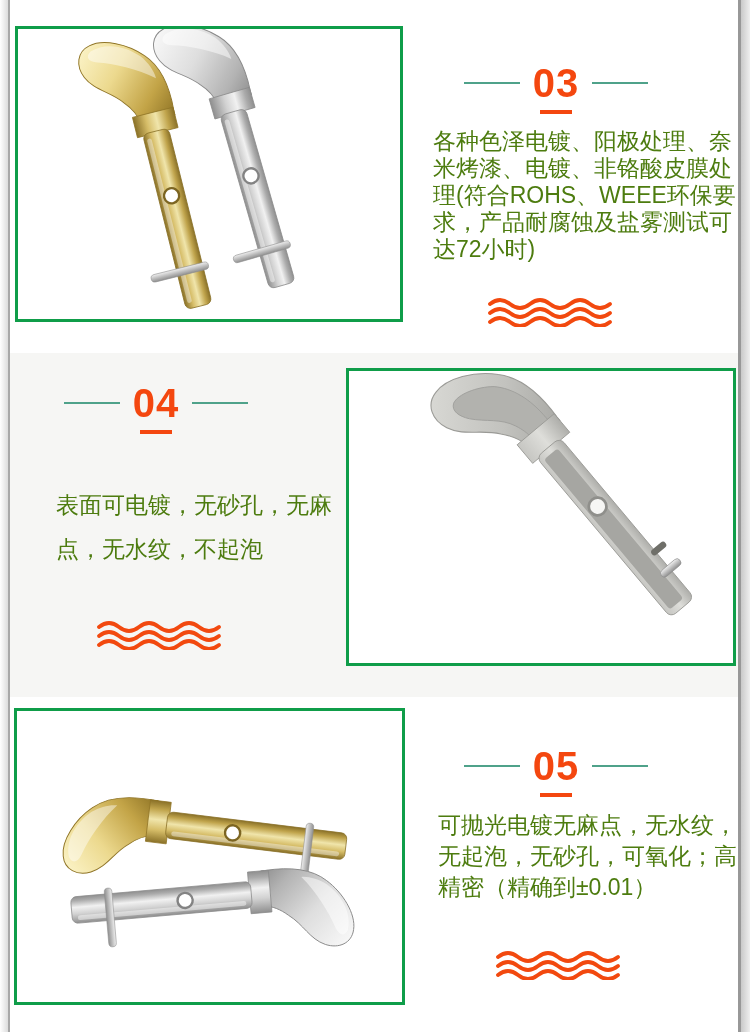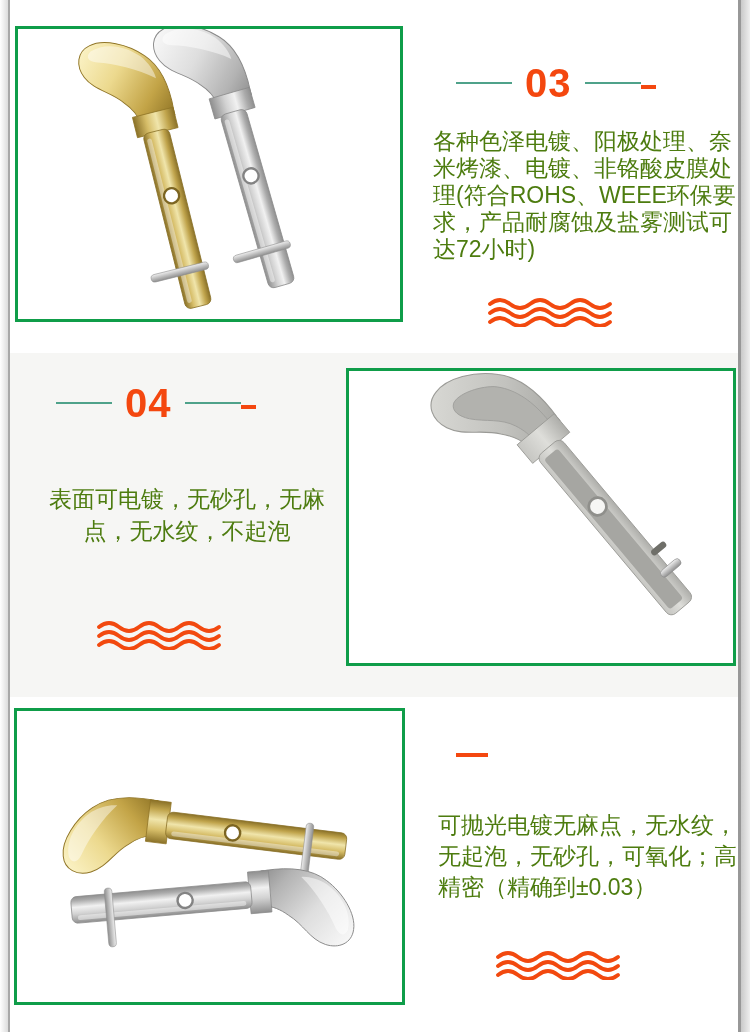--- a/index.html
+++ b/index.html
@@ -12,29 +12,29 @@
   .edge-left-shade  { left:0; top:0; width:8px;  height:1032px; background:linear-gradient(to right,#ffffff,#dcdcdc); }
   .edge-left-line   { left:8px; top:0; width:2px; height:1032px; background:#a8a8a8; }
   .edge-right-line  { left:738px; top:0; width:3px; height:1032px; background:#989898; }
   .edge-right-shade { left:741px; top:0; width:9px; height:1032px; background:linear-gradient(to right,#c9c9c9,#efefef); }
 
   .alt-bg { left:10px; top:353px; width:728px; height:344px; background:#f6f6f4; }
 
   .photo-box { position:absolute; border:3px solid #0f9d49; background:#ffffff; }
   .photo-box svg { display:block; }
 
-  .heading { position:absolute; display:flex; flex-direction:row; align-items:center; }
+  .heading { position:absolute; display:flex; flex-direction:column; align-items:center; }
   .head-row { display:flex; align-items:center; gap:13px; }
   .hline { width:56px; height:2px; background:#4fa28a; }
   .num { font-size:40px; font-weight:bold; color:#f4470f; line-height:1.0; letter-spacing:1px; }
   .underbar { width:32px; height:4px; background:#f4470f; margin-top:7px; }
 
   .desc { position:absolute; font-size:23px; line-height:30px; color:#4d7c0f; text-align:left; }
   .d03 { left:433px; top:128px; width:308px; line-height:27px; }
-  .d04 { left:40px;  top:483px; width:294px; line-height:32px;text-align:center; }
+  .d04 { left:56px;  top:483px; width:294px; line-height:44px; }
   .d05 { left:438px; top:810px; width:304px; line-height:31px; }
 
   .waves { position:absolute; }
   .waves path { stroke:#f2490f; stroke-width:3.8; fill:none; stroke-linecap:round; }
 </style>
 </head>
 <body>
 
 <div class="canvas">
 
@@ -174,24 +174,29 @@
 
   <div>
     <div class="photo-box" style="left:14px; top:708px; width:391px; height:297px;">
       <svg width="385" height="291" viewBox="0 0 385 291">
         <use href="#part-gold" transform="translate(30,168) rotate(-83) scale(0.95)"></use>
         <use href="#part-silver" transform="translate(352,242) rotate(-95) scale(0.95,-0.95)"></use>
       </svg>
     </div>
 
     <div class="heading" style="left:456px; top:746px; width:200px;">
+      <div class="head-row">
+        <span class="hline"></span>
+        <span class="num">05</span>
+        <span class="hline"></span>
+      </div>
       <div class="underbar"></div>
     </div>
 
-    <p class="desc d05">可抛光电镀无麻点，无水纹，无起泡，无砂孔，可氧化；高精密（精确到±0.03）</p>
+    <p class="desc d05">可抛光电镀无麻点，无水纹，无起泡，无砂孔，可氧化；高精密（精确到±0.01）</p>
 
     <svg class="waves" style="left:495px; top:950px;" width="128" height="30" viewBox="0 0 128 30">
       <path d="M3,7 Q13,-1 23,7 T43,7 T63,7 T83,7 T103,7 T123,7"></path>
       <path d="M3,7 Q13,-1 23,7 T43,7 T63,7 T83,7 T103,7 T123,7" transform="translate(0,9)"></path>
       <path d="M3,7 Q13,-1 23,7 T43,7 T63,7 T83,7 T103,7 T123,7" transform="translate(0,18)"></path>
     </svg>
   </div>
 
 </div>
 

